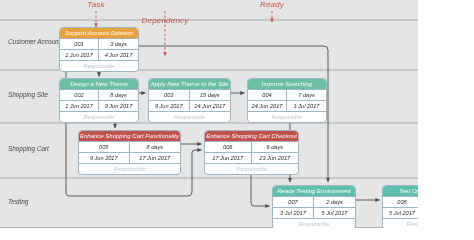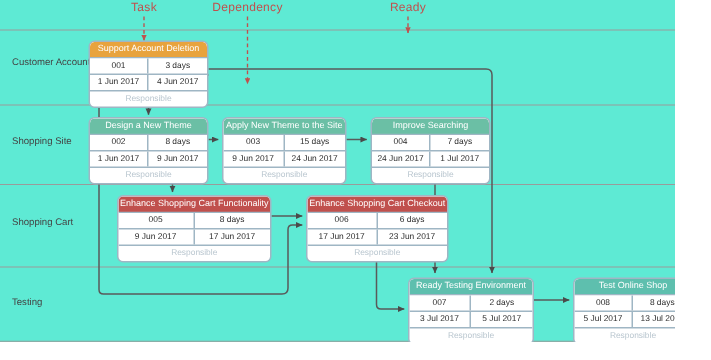--- a/index.html
+++ b/index.html
@@ -2,24 +2,25 @@
 <html><head>
 <meta charset="utf-8">
 <style>
   html,body{margin:0;padding:0;background:#ffffff;}
   body{
     font-family:"Liberation Sans","DejaVu Sans",sans-serif;
     -webkit-font-smoothing:antialiased;
   }
   #canvas{
     position:relative;
-    width:450px;
+    width:418px;
     height:228px;
     overflow:hidden;
-    background:#5eead4;
+    background:#e5e5e5;
+    font-style:italic;
   }
   #svglayer{
     position:absolute;
     left:0; top:0;
     width:474px;
     height:228px;
     pointer-events:none;
   }
   
   .callout{
@@ -141,21 +142,21 @@
     </g>
 
     <g id="annotation-arrows" stroke="#c0504d" stroke-width="0.9" fill="none" stroke-dasharray="2.5 2">
       <path d="M 96 11 L 96 27" marker-end="url(#arrowred)"></path>
       <path d="M 165 11 L 165 56" marker-end="url(#arrowred)"></path>
       <path d="M 272 11 L 272 22" marker-end="url(#arrowred)"></path>
     </g>
   </svg>
 
   <div class="callout" style="left:76px;top:0px;width:40px;">Task</div>
-  <div class="callout" style="left:130px;top:0px;width:70px;">Dependency</div>
+  <div class="callout" style="left:130px;top:16px;width:70px;">Dependency</div>
   <div class="callout" style="left:252px;top:0px;width:40px;">Ready</div>
 
   <div class="lane-label" style="left:8px;top:38px;">Customer Account</div>
   <div class="lane-label" style="left:8px;top:91px;">Shopping Site</div>
   <div class="lane-label" style="left:8px;top:145px;">Shopping Cart</div>
   <div class="lane-label" style="left:8px;top:198px;">Testing</div>
 
   <div id="task-layer">
       <div class="task" style="left: 59px; top: 27px; width: 80px;">
         <div class="t-title" style="background: rgb(232, 163, 61);">Support Account Deletion</div>

